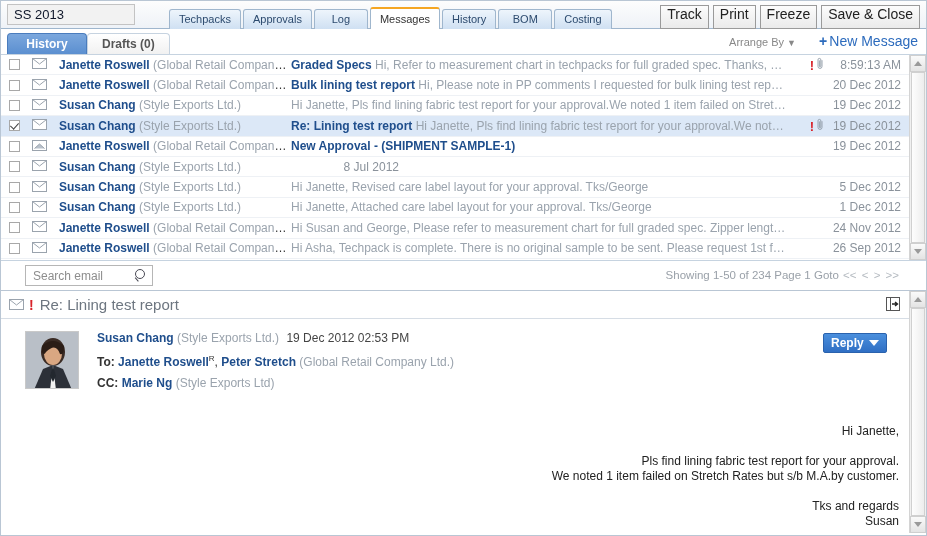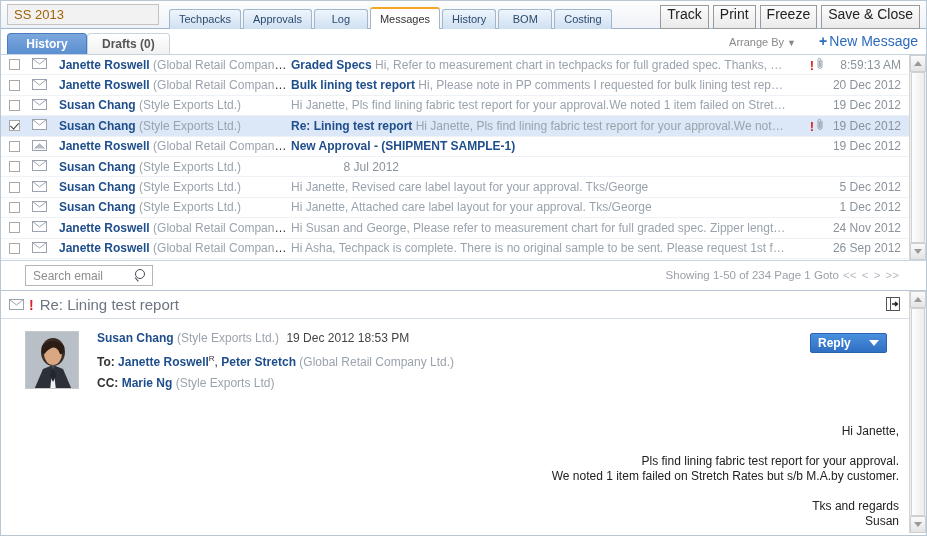--- a/index.html
+++ b/index.html
@@ -29,25 +29,25 @@
     height: 28px;
     background: linear-gradient(#fdfdfd, #eef2f7);
     border-bottom: 1px solid #9fb6cd;
     display: flex;
     align-items: flex-end;
     padding: 0 4px;
   }
   .doc-title {
     position: absolute;
     left: 6px; top: 3px;
-    width: 152px; height: 21px;
+    width: 128px; height: 21px;
     background: #f2f2f2;
     border: 1px solid #c3c3c3;
     font-size: 13px;
-    color: #a16207;
+    color: #0f172a;
     line-height: 19px;
     padding: 0 6px;
     font-family: "Liberation Sans", sans-serif;
   }
   .tabs {
     position: absolute;
     left: 168px; bottom: -1px;
     display: flex;
     align-items: flex-end;
     gap: 2px;
@@ -377,21 +377,21 @@
     color: #222;
     line-height: 15px;
     white-space: pre-wrap;
     font-family: "Liberation Sans", sans-serif;
     text-align: right;
   }
 
   .replybtn {
     position: absolute;
     right: 12px; top: 6px;
-    width: 77px; height: 20px;
+    width: 64px; height: 20px;
     background: linear-gradient(#4a8fdd,#2f6fc4);
     border: 1px solid #2a62ad;
     border-radius: 2px;
     color: #fff;
     font-size: 12px;
     font-weight: bold;
     display: flex;
     align-items: center;
     justify-content: space-between;
     padding: 8px 7px;
@@ -631,21 +631,21 @@
             <path d="M27 33 L18 38 L14 58 H40 L36 38 Z" fill="#f2f2f2"></path>
             <path d="M27 33 L17 37 L8 58 H24 Z" fill="#2c3038"></path>
             <path d="M27 33 L37 37 L46 58 H30 Z" fill="#2c3038"></path>
             <path d="M27 34 L24 44 L27 50 L30 44 Z" fill="#23282f"></path>
           </svg>
         </div>
         <div class="meta">
           <div class="ln">
             <span class="nm">Susan Chang</span>
             <span class="co">(Style Exports Ltd.)</span>
-            <span class="dt">19 Dec 2012 18:53 PM</span>
+            <span class="dt">19 Dec 2012 02:53 PM</span>
           </div>
           <div class="ln">
             <span class="lbl">To:</span>
             <span class="lnk">Janette Roswell</span><sup>R</sup><span>, </span><span class="lnk">Peter Stretch</span>
             <span class="co">(Global Retail Company Ltd.)</span>
           </div>
           <div class="ln">
             <span class="lbl">CC:</span>
             <span class="lnk">Marie Ng</span>
             <span class="co">(Style Exports Ltd)</span>

